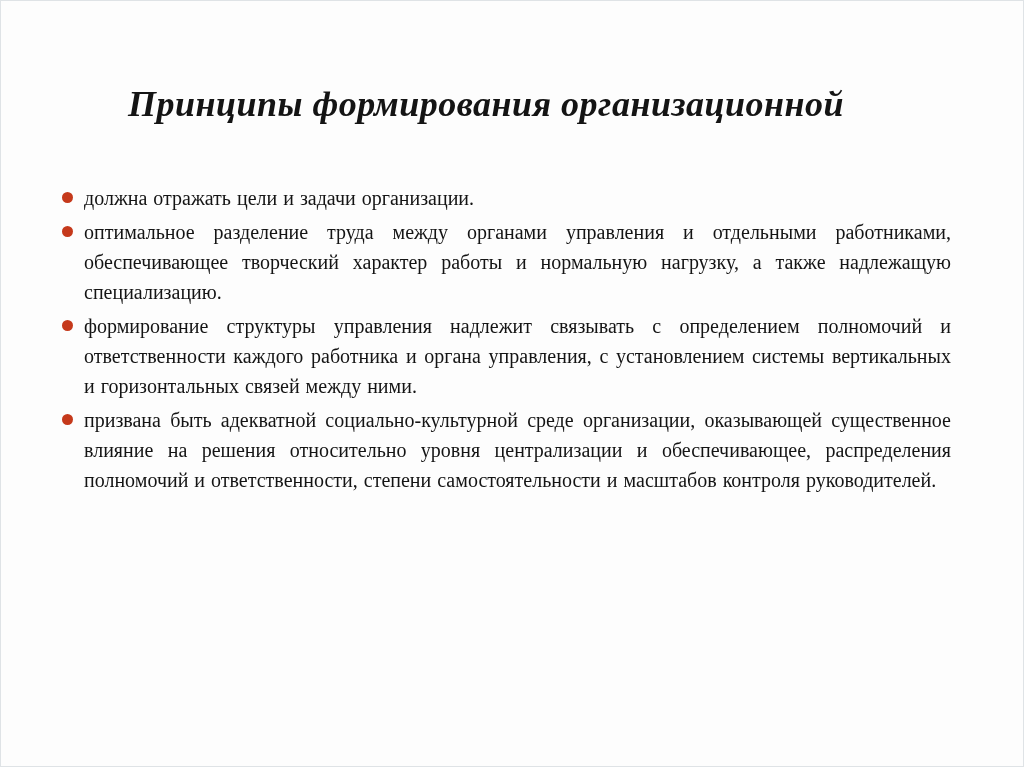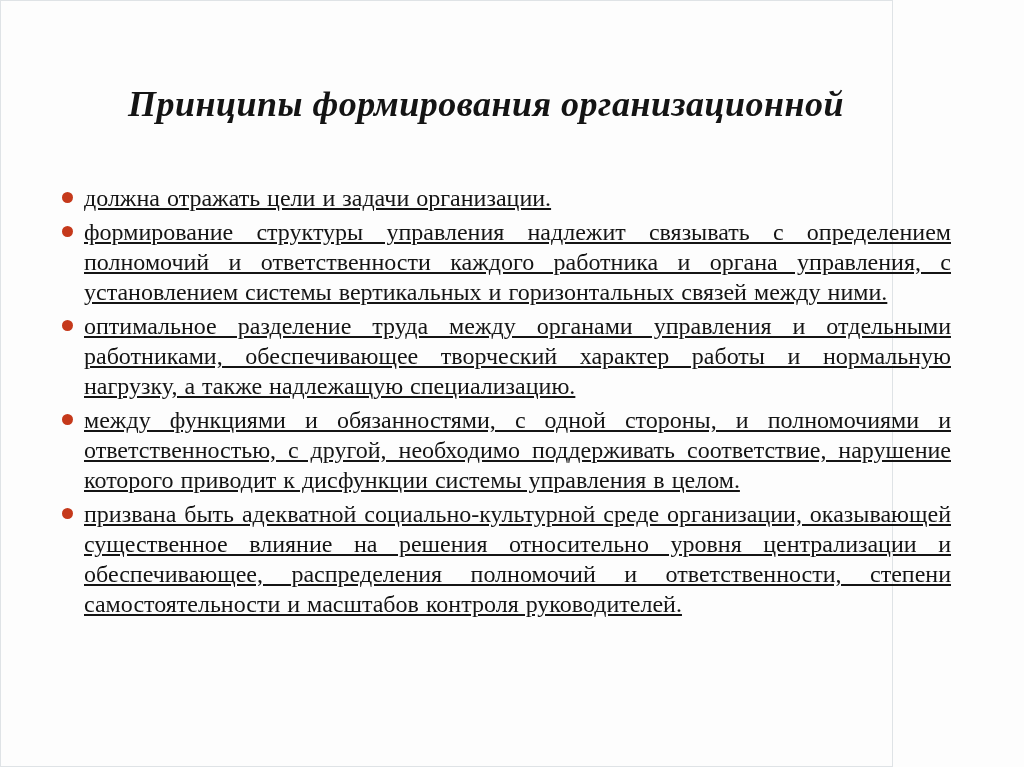--- a/index.html
+++ b/index.html
@@ -11,21 +11,21 @@
   * { margin: 0; padding: 0; box-sizing: border-box; }
   html, body {
     width: 1024px; height: 767px;
     overflow: hidden;
     background: #fdfdfd;
     font-family: "Liberation Serif", "DejaVu Serif", serif;
   }
   .slide {
     position: absolute;
     left: 0; top: 0;
-    width: 893px; height: 767px;
+    width: 1024px; height: 767px;
     background: var(--bg);
     border: 1px solid var(--border);
   }
   .slide-title {
     position: absolute;
     left: 127px;
     top: 80px;
     width: 790px;
     font-style: italic;
     font-size: 36px;
@@ -48,53 +48,48 @@
   .bullet-dot {
     position: absolute;
     left: 5px;
     top: 9px;
     width: 11px;
     height: 11px;
     border-radius: 50%;
     background: var(--bullet);
   }
   .bullet-text {
-    font-size: 24px;
+    font-size: 20px;
     line-height: 30px;
     color: var(--text);
     text-align: justify;
     word-spacing: 1px;
-    text-decoration: underline;
   }
 </style>
 </head>
 <body>
 
 <div class="slide">
 
   <h1 class="slide-title">
     <div>Принципы формирования организационной</div>
   </h1>
 
   <ul class="bullet-list">
     <li class="bullet-item">
       <span class="bullet-dot"></span>
       <div class="bullet-text">должна отражать цели и задачи организации.</div>
     </li>
     <li class="bullet-item">
       <span class="bullet-dot"></span>
-      <div class="bullet-text">формирование структуры управления надлежит связывать с определением полномочий и ответственности каждого работника и органа управления, с установлением системы вертикальных и горизонтальных связей между ними.</div>
-    </li>
-    <li class="bullet-item">
-      <span class="bullet-dot"></span>
       <div class="bullet-text">оптимальное разделение труда между органами управления и отдельными работниками, обеспечивающее творческий характер работы и нормальную нагрузку, а также надлежащую специализацию.</div>
     </li>
     <li class="bullet-item">
       <span class="bullet-dot"></span>
-      <div class="bullet-text">между функциями и обязанностями, с одной стороны, и полномочиями и ответственностью, с другой, необходимо поддерживать соответствие, нарушение которого приводит к дисфункции системы управления в целом.</div>
+      <div class="bullet-text">формирование структуры управления надлежит связывать с определением полномочий и ответственности каждого работника и органа управления, с установлением системы вертикальных и горизонтальных связей между ними.</div>
     </li>
     <li class="bullet-item">
       <span class="bullet-dot"></span>
       <div class="bullet-text">призвана быть адекватной социально-культурной среде организации, оказывающей существенное влияние на решения относительно уровня централизации и обеспечивающее, распределения полномочий и ответственности, степени самостоятельности и масштабов контроля руководителей.</div>
     </li>
   </ul>
 
 </div>
 
 </body></html>

